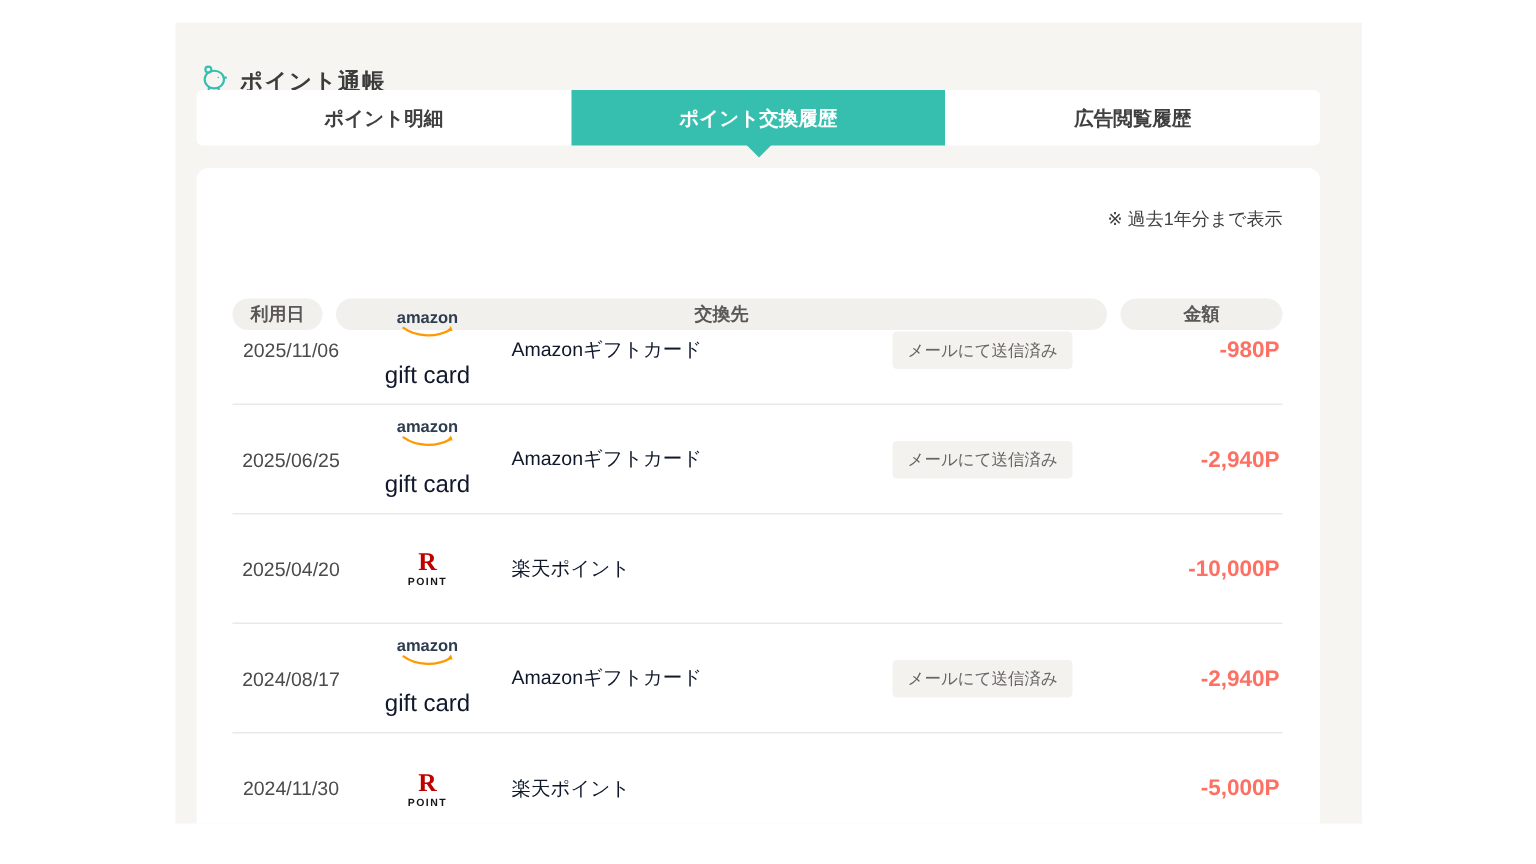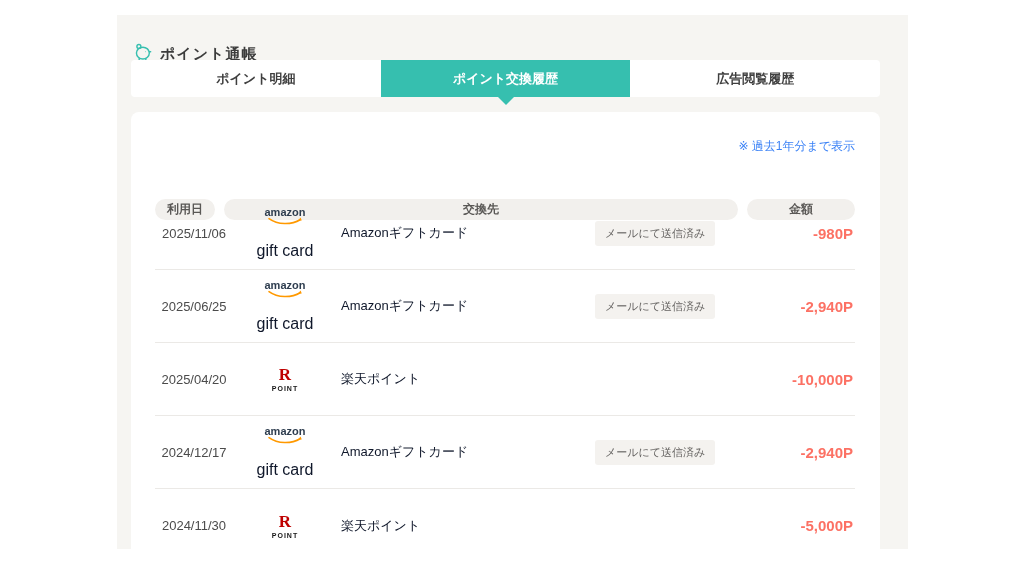--- a/index.html
+++ b/index.html
@@ -17,21 +17,21 @@
   .tab:first-child { border-radius:4px 0 0 4px; }
   .tab:last-child  { border-radius:0 4px 4px 0; }
   .tab.active { background:#36bfaf; color:#ffffff; }
   .tab-pointer { position:absolute; left:50%; bottom:-8px; transform:translateX(-50%);
                  width:0; height:0; border-left:9px solid transparent; border-right:9px solid transparent;
                  border-top:9px solid #36bfaf; }
 
   .card { position:absolute; top:97px; left:14px; width:749px; height:448px; background:#ffffff;
           border-radius:8px 8px 0 0; overflow:hidden; }
 
-  .note { position:absolute; top:26px; right:25px; font-size:12px; color:#3b82f6; }
+  .note { position:absolute; top:26px; right:25px; font-size:12px; color:#404040; }
 
   .thead { position:absolute; top:58px; left:24px; right:25px; display:flex; gap:9px; }
   .th { background:#f2f0ed; color:#5a5856; font-size:12px; font-weight:bold; height:21px;
         border-radius:11px; display:flex; align-items:center; justify-content:center;margin-top:29px; }
   .th-date { width:60px; }
   .th-dest { flex:1 1 auto; }
   .th-amount { width:108px; }
 
   .rows { position:absolute; top:85px; left:24px; right:25px; }
   .row { height:73px; display:grid; grid-template-columns:78px 104px 1fr 150px 110px;
@@ -144,21 +144,21 @@
               <span class="rkt-r">R</span>
               <span class="rkt-point">POINT</span>
             </span>
           </span>
           <span class="cell-name">楽天ポイント</span>
           <span class="cell-badge"></span>
           <span class="cell-amount">-10,000P</span>
         </div>
 
         <div class="row">
-          <span class="cell-date">2024/12/17</span>
+          <span class="cell-date">2024/08/17</span>
           <span class="cell-logo">
             <span class="amz">
               <span class="amz-top">
                 <span class="amz-word">amazon</span>
                 <svg class="amz-smile" width="38" height="8" viewBox="0 0 44 10">
                   <path d="M2 2 C 13 10, 30 10, 41 3.5" stroke="#f90" stroke-width="2" fill="none" stroke-linecap="round"></path>
                   <path d="M41.5 0.5 L 43 4.5 L 38.5 4.2 Z" fill="#f90"></path>
                 </svg>
               </span>
               <span class="amz-gift">gift card</span>

